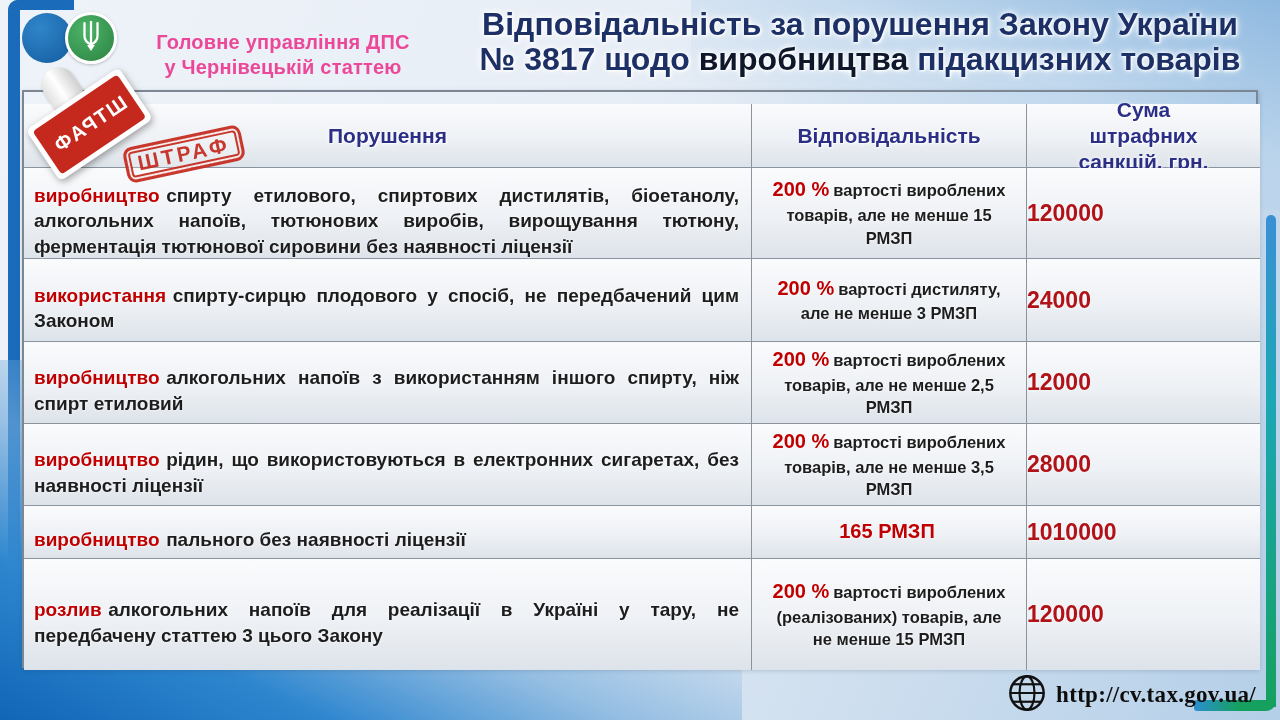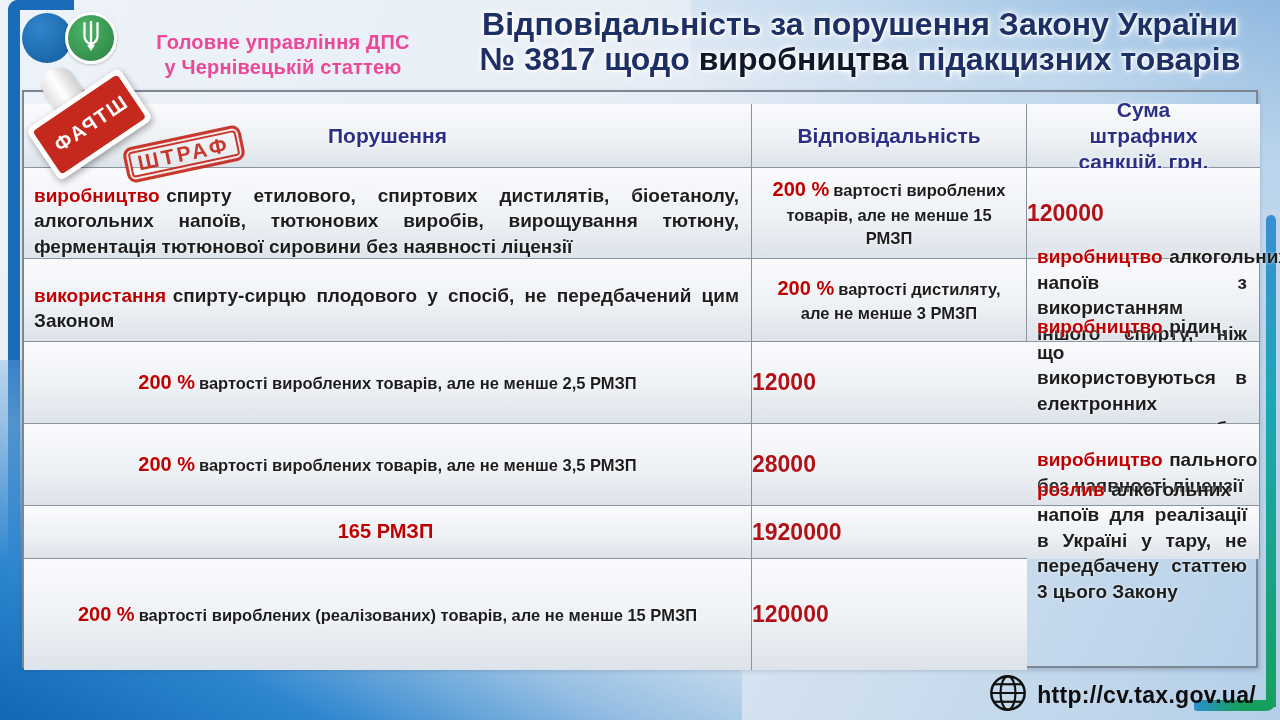--- a/index.html
+++ b/index.html
@@ -74,21 +74,21 @@
   .viol .kw { color:#c00000; margin-right:.35em; }
   .cell.pen { padding:4px 18px; text-align:center; font-weight:bold; font-size:16.5px;
     line-height:1.38; color:#1d1d1d; text-shadow:0 0 3px rgba(255,255,255,.9); }
   .pen .pct { color:#c00000; font-size:20px; margin-right:.2em;text-align:center; }
   .cell.amt { font-weight:bold; font-size:23px; color:#b11218;
     text-shadow:0 0 3px rgba(255,255,255,.9); }
 
   
   .footer { position:absolute; right:24px; bottom:2px; height:46px; z-index:5;
     display:flex; align-items:center; gap:9px; }
-  .footer .url { font-weight:bold; font-size:23px; color:#0d0d0d; letter-spacing:.3px; }
+  .footer .url { font-weight:bold; font-size:23px; color:#0d0d0d; letter-spacing:.3px;font-family:Liberation Serif, serif; }
 </style>
 </head>
 <body>
 
 <div class="bg-tr"></div>
 <div class="corner-tl"></div>
 <div class="edge-right"></div>
 <div class="edge-bottom-right"></div>
 <div class="bg-bl"></div>
 
@@ -132,20 +132,21 @@
       <div><span class="pct">200 %</span><span>вартості вироблених товарів, але не менше 15 РМЗП</span></div>
     </div>
   <div class="cell amt last">120000</div>
 
   <div class="cell viol">
       <p><span class="kw">використання</span><span>спирту-сирцю плодового у спосіб, не передбачений цим Законом</span></p>
     </div>
   <div class="cell pen">
       <div><span class="pct">200 %</span><span>вартості дистиляту, але не менше 3 РМЗП</span></div>
     </div>
+  <div class="cell amt last">24000</div>
 
   <div class="cell viol">
       <p><span class="kw">виробництво</span><span>алкогольних напоїв з використанням іншого спирту, ніж спирт етиловий</span></p>
     </div>
   <div class="cell pen">
       <div><span class="pct">200 %</span><span>вартості вироблених товарів, але не менше 2,5 РМЗП</span></div>
     </div>
   <div class="cell amt last">12000</div>
 
   <div class="cell viol">
@@ -155,21 +156,21 @@
       <div><span class="pct">200 %</span><span>вартості вироблених товарів, але не менше 3,5 РМЗП</span></div>
     </div>
   <div class="cell amt last">28000</div>
 
   <div class="cell viol">
       <p><span class="kw">виробництво</span><span>пального без наявності ліцензії</span></p>
     </div>
   <div class="cell pen">
       <div><span class="pct">165 РМЗП</span><span></span></div>
     </div>
-  <div class="cell amt last">1920000</div>
+  <div class="cell amt last">1010000</div>
 
   <div class="cell viol bottom">
       <p><span class="kw">розлив</span><span>алкогольних напоїв для реалізації в Україні у тару, не передбачену статтею 3 цього Закону</span></p>
     </div>
   <div class="cell pen bottom">
       <div><span class="pct">200 %</span><span>вартості вироблених (реалізованих) товарів, але не менше 15 РМЗП</span></div>
     </div>
   <div class="cell amt last bottom">120000</div>
 </div>
 

